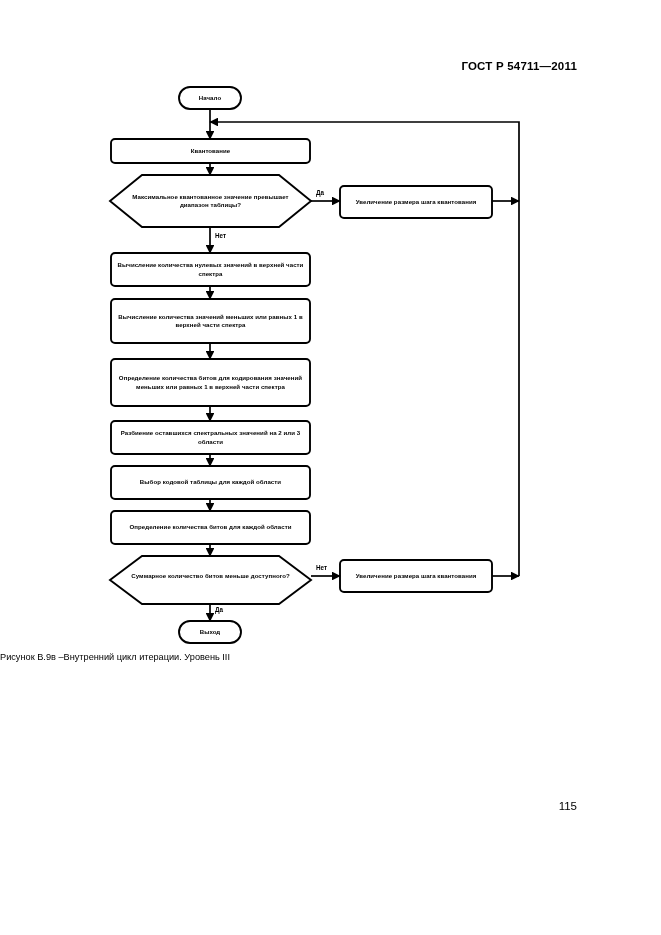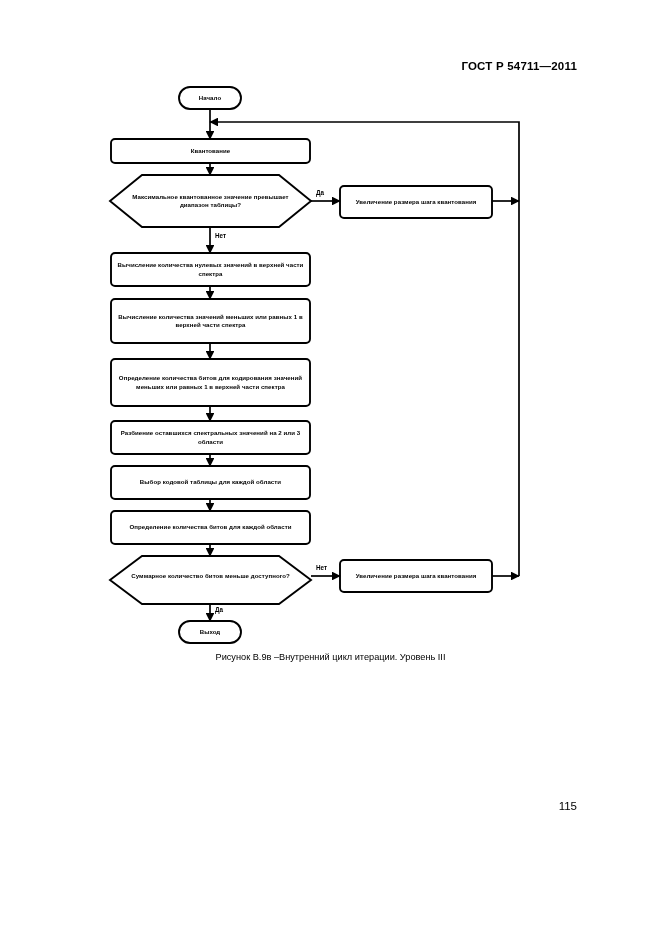--- a/index.html
+++ b/index.html
@@ -35,21 +35,20 @@
     top: 800px;
     right: 76px;
     font-size: 11.5px;
     white-space: nowrap;
   }
   #figure-caption {
     position: absolute;
     top: 652px;
     left: 0;
     width: 661px;
-    text-align: center;
     font-size: 9.2px;
     white-space: nowrap;
   }
   #flow-svg {
     position: absolute;
     top: 0;
     left: 0;
   }
   .node-label {
     position: absolute;

